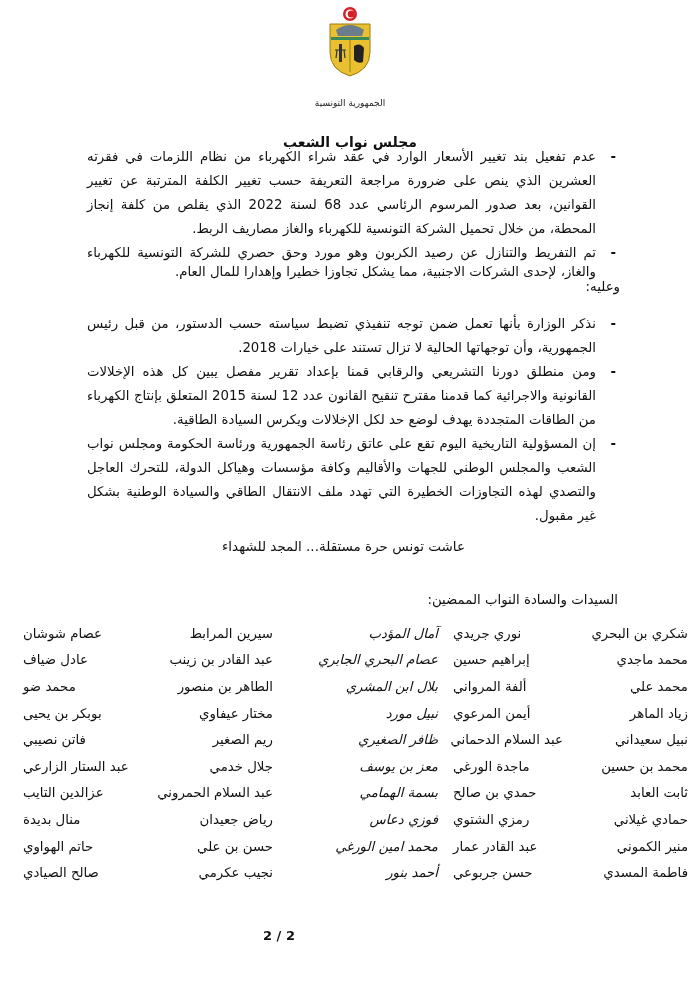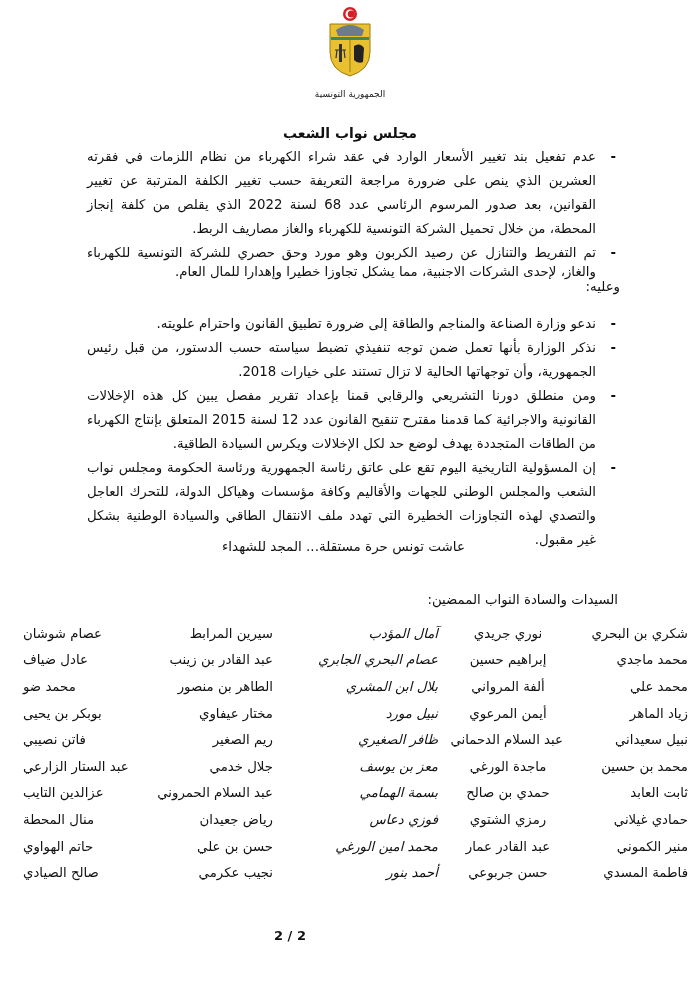--- a/index.html
+++ b/index.html
@@ -3,45 +3,45 @@
   <meta charset="utf-8">
   <style>
     html, body { margin: 0; padding: 0; background: #ffffff; }
     body {
       width: 700px; height: 990px; position: relative; overflow: hidden;
       font-family: "DejaVu Sans", "Liberation Sans", sans-serif;
       color: #111;
     }
     .header { position: absolute; top: 6px; left: 0; width: 700px; text-align: center; }
     .emblem { display: block; margin: 0 auto; width: 48px; height: 72px; }
-    .republic { font-size: 9px; margin-top: 11px; color: #222; direction: rtl; }
+    .republic { font-size: 9px; margin-top: 20px; color: #222; direction: rtl; }
     .assembly { font-size: 14px; font-weight: bold; margin-top: 26px; direction: rtl; }
 
     .doc { position: absolute; left: 75px; right: 70px; direction: rtl; font-size: 13.3px; }
     ul.bullets { list-style: none; margin: 12px; padding: 0; }
     ul.bullets li { position: relative; padding-right: 22px; line-height: 24px; text-align: justify; }
     ul.bullets li::before { content: "-"; position: absolute; right: 2px; top: 0; font-weight: bold; }
     .b1 { top: 133px; }
     .b1 li.tight { line-height: 19px; margin-top: 2px; }
     .consequently { position: absolute; top: 279px; right: 80px; direction: rtl; font-size: 13.3px; }
     .b2 { top: 300px; }
     .b2 li { line-height: 23px; }
     .closing { position: absolute; top: 538px; right: 235px; direction: rtl; font-size: 13.5px; }
     .signers-title { position: absolute; top: 592px; right: 82px; direction: rtl; font-size: 13.3px; }
 
     .names { position: absolute; top: 620px; left: 20px; width: 668px; direction: rtl; }
     .names .row { display: flex; flex-direction: row; height: 26.6px; align-items: center; }
     .names .cell { font-size: 13.3px; white-space: nowrap; }
     .c1 { width: 125px; text-align: right; }
-    .c2 { width: 110px; text-align: center; }
+    .c2 { width: 110px; text-align: left; }
     .c3 { width: 150px; text-align: right; padding-right: 15px; font-style: italic; }
     .c4 { width: 125px; text-align: right; padding-right: 15px; }
     .c5 { width: 125px; text-align: left; }
 
-    .page-num { position: absolute; top: 928px; left: 0; width: 558px; text-align: center; font-weight: bold; font-size: 13px; direction: ltr; margin-left: 11px; }
+    .page-num { position: absolute; top: 928px; left: 0; width: 558px; text-align: center; font-weight: bold; font-size: 13px; direction: ltr; }
   </style>
 </head>
 <body>
 
 <div class="header">
   <svg class="emblem" viewBox="0 0 48 72">
     <circle cx="24" cy="8" r="7" fill="#d42027"></circle>
     <circle cx="24" cy="8" r="4.5" fill="#fff"></circle>
     <circle cx="25.3" cy="8" r="3.6" fill="#d42027"></circle>
     <path d="M4 18 H44 V46 Q44 64 24 70 Q4 64 4 46 Z" fill="#e8c030" stroke="#9a7a10" stroke-width="1"></path>
@@ -60,21 +60,20 @@
   <ul class="bullets">
     <li>عدم تفعيل بند تغيير الأسعار الوارد في عقد شراء الكهرباء من نظام اللزمات في فقرته العشرين الذي ينص على ضرورة مراجعة التعريفة حسب تغيير الكلفة المترتبة عن تغيير القوانين، بعد صدور المرسوم الرئاسي عدد 68 لسنة 2022 الذي يقلص من كلفة إنجاز المحطة، من خلال تحميل الشركة التونسية للكهرباء والغاز مصاريف الربط.</li>
     <li class="tight">تم التفريط والتنازل عن رصيد الكربون وهو مورد وحق حصري للشركة التونسية للكهرباء والغاز، لإحدى الشركات الاجنبية، مما يشكل تجاوزا خطيرا وإهدارا للمال العام.</li>
   </ul>
 </div>
 
 <div class="consequently">وعليه:</div>
 
 <div class="doc b2">
   <ul class="bullets">
-    <li>ندعو وزارة الصناعة والمناجم والطاقة إلى ضرورة تطبيق القانون واحترام علويته.</li>
     <li>نذكر الوزارة بأنها تعمل ضمن توجه تنفيذي تضبط سياسته حسب الدستور، من قبل رئيس الجمهورية، وأن توجهاتها الحالية لا تزال تستند على خيارات 2018.</li>
     <li>ومن منطلق دورنا التشريعي والرقابي قمنا بإعداد تقرير مفصل يبين كل هذه الإخلالات القانونية والاجرائية كما قدمنا مقترح تنقيح القانون عدد 12 لسنة 2015 المتعلق بإنتاج الكهرباء من الطاقات المتجددة يهدف لوضع حد لكل الإخلالات ويكرس السيادة الطاقية.</li>
     <li>إن المسؤولية التاريخية اليوم تقع على عاتق رئاسة الجمهورية ورئاسة الحكومة ومجلس نواب الشعب والمجلس الوطني للجهات والأقاليم وكافة مؤسسات وهياكل الدولة، للتحرك العاجل والتصدي لهذه التجاوزات الخطيرة التي تهدد ملف الانتقال الطاقي والسيادة الوطنية بشكل غير مقبول.</li>
   </ul>
 </div>
 
 <div class="closing">عاشت تونس حرة مستقلة... المجد للشهداء</div>
 <div class="signers-title">السيدات والسادة النواب الممضين:</div>
 
 <div class="names" id="names">
@@ -125,21 +124,21 @@
       <div class="cell c2">حمدي بن صالح</div>
       <div class="cell c3">بسمة الهمامي</div>
       <div class="cell c4">عبد السلام الحمروني</div>
       <div class="cell c5">عزالدين التايب</div>
     </div>
     <div class="row">
       <div class="cell c1">حمادي غيلاني</div>
       <div class="cell c2">رمزي الشتوي</div>
       <div class="cell c3">فوزي دعاس</div>
       <div class="cell c4">رياض جعيدان</div>
-      <div class="cell c5">منال المحطة</div>
+      <div class="cell c5">منال بديدة</div>
     </div>
     <div class="row">
       <div class="cell c1">منير الكموني</div>
       <div class="cell c2">عبد القادر عمار</div>
       <div class="cell c3">محمد امين الورغي</div>
       <div class="cell c4">حسن بن علي</div>
       <div class="cell c5">حاتم الهواوي</div>
     </div>
     <div class="row">
       <div class="cell c1">فاطمة المسدي</div>

